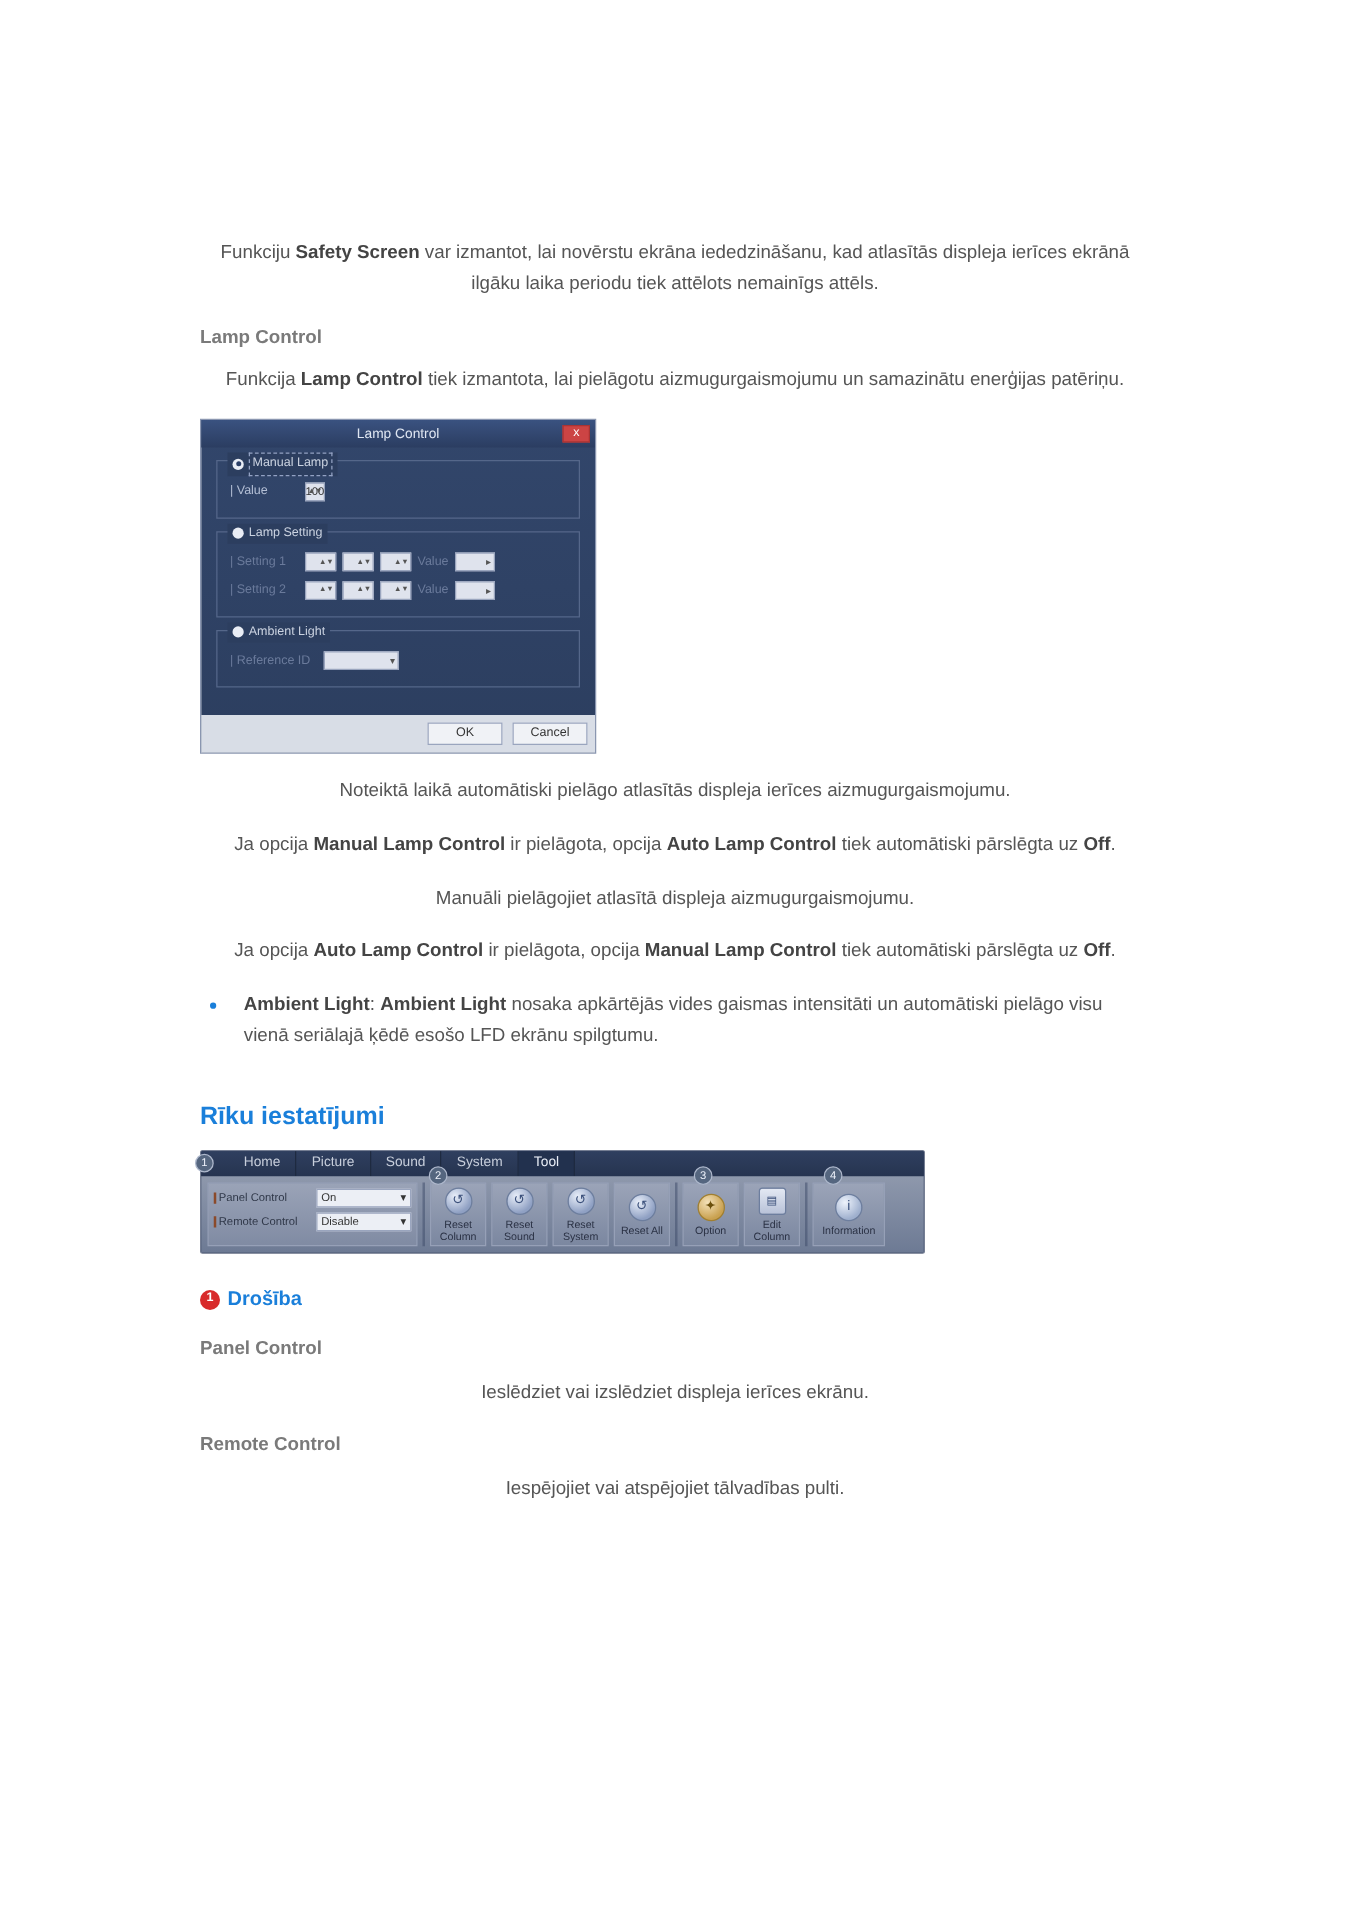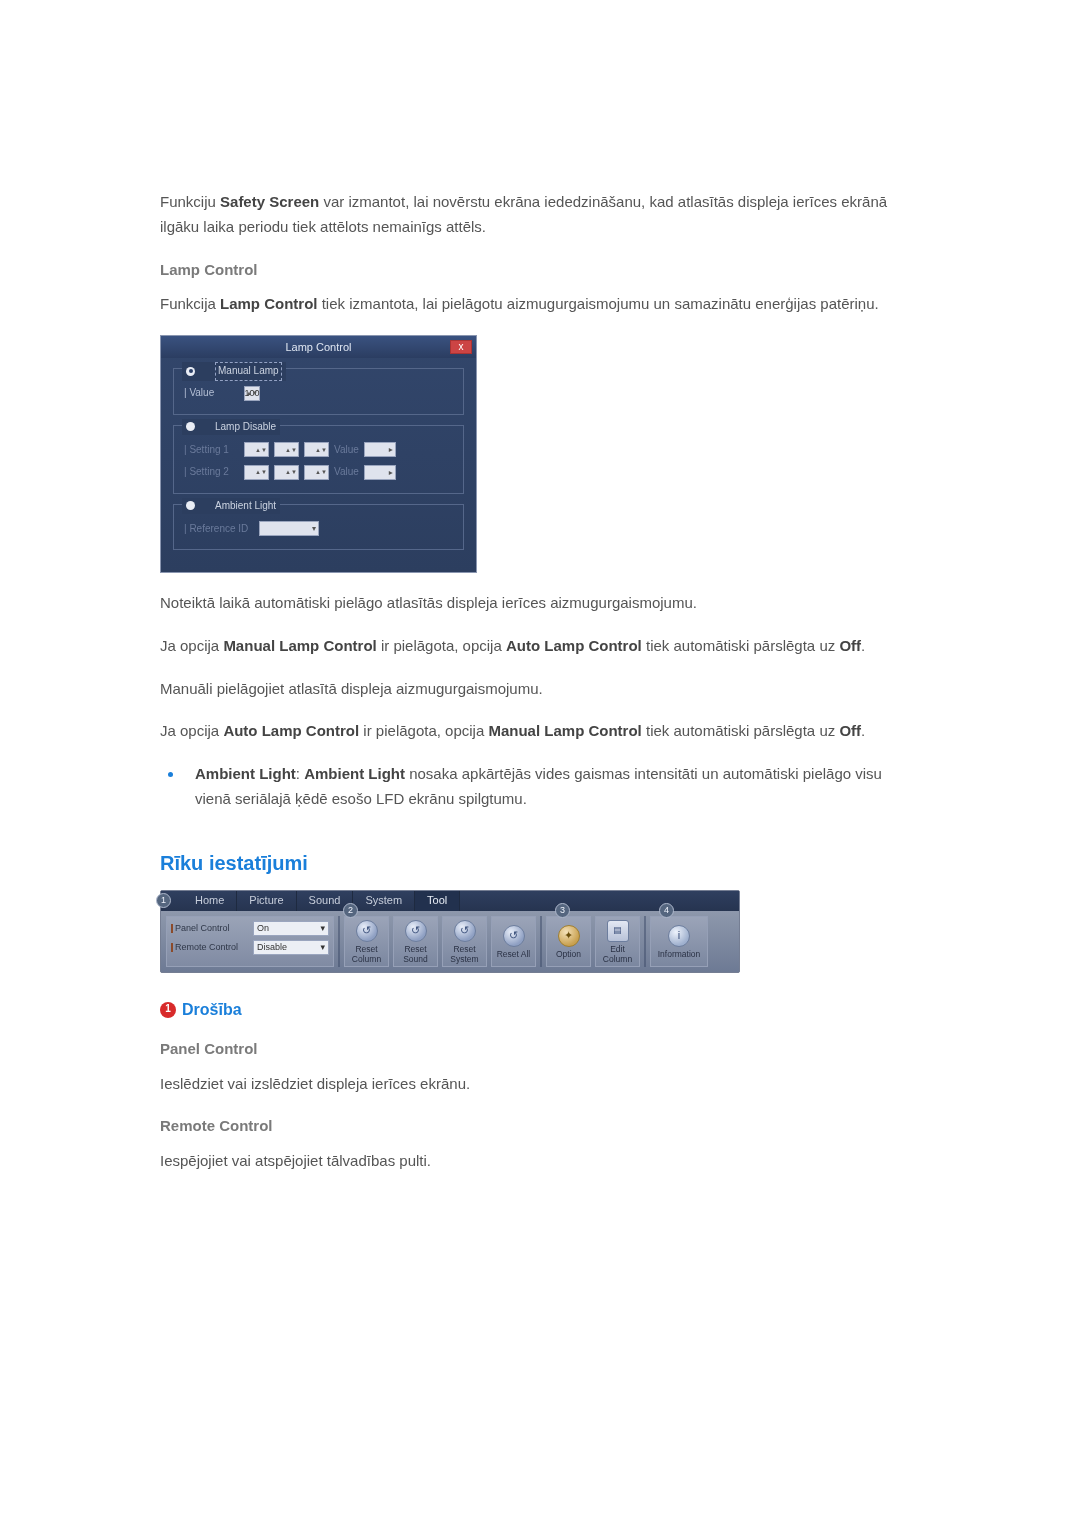--- a/index.html
+++ b/index.html
@@ -5,38 +5,38 @@
   * { box-sizing: border-box; margin: 0; padding: 0; }
   body {
     background: #fff;
     font-family: Arial, Helvetica, sans-serif;
     font-size: 15px;
     color: #555;
     width: 1080px;
     padding: 190px 160px 200px 160px;
     line-height: 1.65;
   }
-  .para { margin-bottom: 18px; }
+  .para { margin-bottom: 18px; text-align: center; }
   .para strong, strong { font-weight: bold; color: #444; }
   .section-sub { color: #7a7a7a; font-weight: bold; margin: 14px 0 10px 0; }
   .h3-blue { color: #1a7fda; font-size: 20px; font-weight: bold; margin: 35px 0 4px 0; }
   .bullet-row { display: flex; align-items: flex-start; margin-bottom: 15px; padding-left: 8px; }
   .bullet-dot { width: 5px; height: 5px; border-radius: 50%; background: #1a7fda; margin-top: 10px; margin-right: 22px; flex-shrink: 0; }
 
   
   .dlg {
     width: 317px; border: 1px solid #8a96b0; margin: 10px 0 18px 0;
     background: linear-gradient(#32466b,#2c3e5f);
     color: #cfd6e2; font-size: 11px; position: relative;
   }
   .dlg-title { height: 22px; display: flex; align-items: center; justify-content: center; color: #dfe6f2; font-size: 11px; background: linear-gradient(#3a5280,#2b3d61); position: relative; }
   .dlg-close { position: absolute; right: 4px; top: 4px; width: 22px; height: 14px; background: #c44; color: #fff; display: flex; align-items: center; justify-content: center; font-size: 10px; border: 1px solid #a33; }
   .dlg-body { padding: 10px 12px 12px 12px; }
   .dlg-group { border: 1px solid #55678a; padding: 10px 10px 12px 10px; margin-bottom: 10px; position: relative; }
-  .dlg-legend { position: absolute; top: -7px; left: 8px; background: #2c3e5f; padding: 0 4px; font-size: 10px; color: #cbd3e1; display: flex; align-items: center; gap: 20px; }
+  .dlg-legend { position: absolute; top: -7px; left: 8px; background: #2c3e5f; padding: 0 4px; font-size: 10px; color: #cbd3e1; display: flex; align-items: center; gap: 4px; }
   .radio { width: 9px; height: 9px; border-radius: 50%; background: #e9edf5; display: inline-flex; align-items: center; justify-content: center; }
   .radio.on::after { content: ""; width: 4px; height: 4px; border-radius: 50%; background: #2a3e66; }
   .dashed { border: 1px dashed #93a2c4; padding: 0 2px; }
   .dlg-row { display: flex; align-items: center; gap: 5px; margin-top: 6px; }
   .dlg-label { font-size: 10px; color: #b4bfd5; width: 55px; }
   .dlg-label.dim { color: #6a7a9b; }
   .spin { width: 16px; height: 15px; background: #dfe3ed; border: 1px solid #9aa5be; display: flex; align-items: center; justify-content: center; font-size: 9px; color: #333; position: relative; }
   .spin .arrows { position: absolute; right: 1px; display: flex; flex-direction: column; font-size: 6px; line-height: 6px; color: #555; }
   .spin.sm { width: 25px; }
   .combo { width: 32px; height: 15px; background: #dfe3ed; border: 1px solid #9aa5be; display: flex; align-items: center; justify-content: flex-end; padding-right: 2px; font-size: 8px; color: #555;}
@@ -96,21 +96,21 @@
         <span class="dlg-label">| Value</span>
         <div class="spin">
           <span>100</span>
           <span class="arrows">▲▼</span>
         </div>
       </div>
     </div>
     <div class="dlg-group">
       <div class="dlg-legend">
         <span class="radio"></span>
-        <span>Lamp Disable</span>
+        <span>Lamp Setting</span>
       </div>
       <div class="dlg-row">
         <span class="dlg-label dim">| Setting 1</span>
         <div class="spin sm">
             <span class="arrows">▲▼</span>
           </div>
         <div class="spin sm">
             <span class="arrows">▲▼</span>
           </div>
         <div class="spin sm">
@@ -137,20 +137,24 @@
     <div class="dlg-group">
       <div class="dlg-legend">
         <span class="radio"></span>
         <span>Ambient Light</span>
       </div>
       <div class="dlg-row">
         <span class="dlg-label dim" style="width:70px">| Reference ID</span>
         <div class="combo wide">▾</div>
       </div>
     </div>
+  </div>
+  <div class="dlg-footer">
+    <div class="btn-dlg">OK</div>
+    <div class="btn-dlg">Cancel</div>
   </div>
 </div>
 
 <p class="para">Noteiktā laikā automātiski pielāgo atlasītās displeja ierīces aizmugurgaismojumu.</p>
 <p class="para">
   <span>Ja opcija </span><strong>Manual Lamp Control</strong><span> ir pielāgota, opcija </span><strong>Auto Lamp Control</strong><span> tiek automātiski pārslēgta uz </span><strong>Off</strong><span>.</span>
 </p>
 <p class="para">Manuāli pielāgojiet atlasītā displeja aizmugurgaismojumu.</p>
 <p class="para">
   <span>Ja opcija </span><strong>Auto Lamp Control</strong><span> ir pielāgota, opcija </span><strong>Manual Lamp Control</strong><span> tiek automātiski pārslēgta uz </span><strong>Off</strong><span>.</span>

